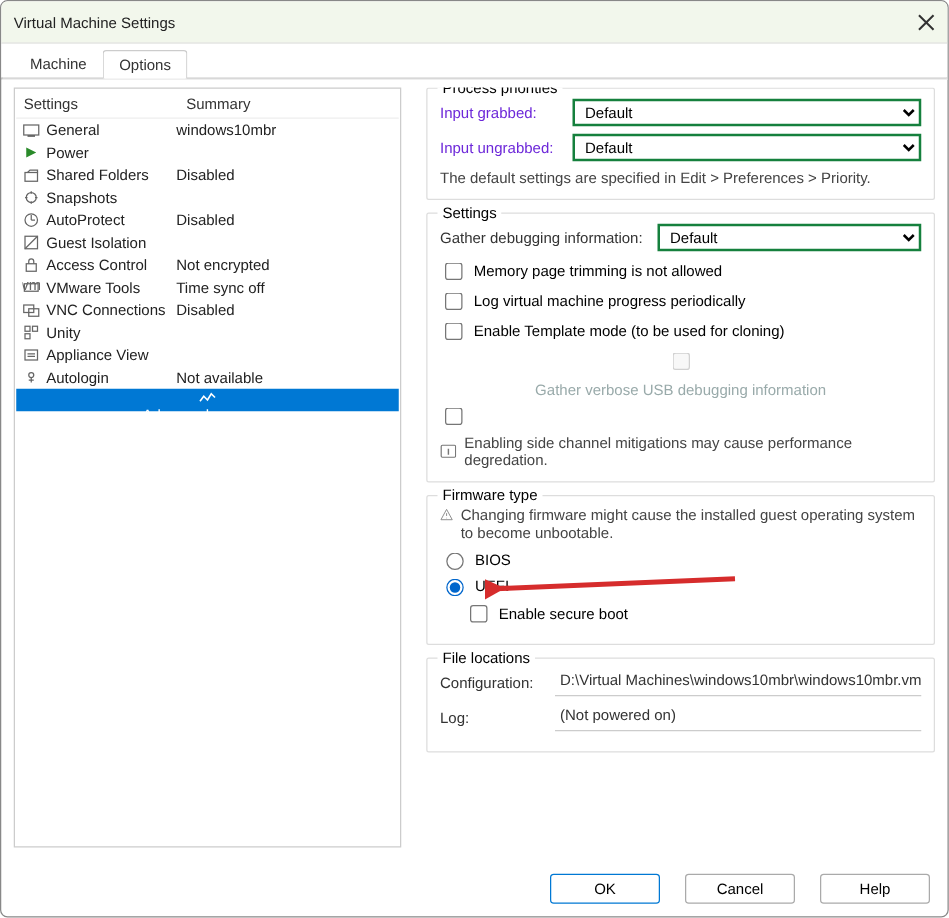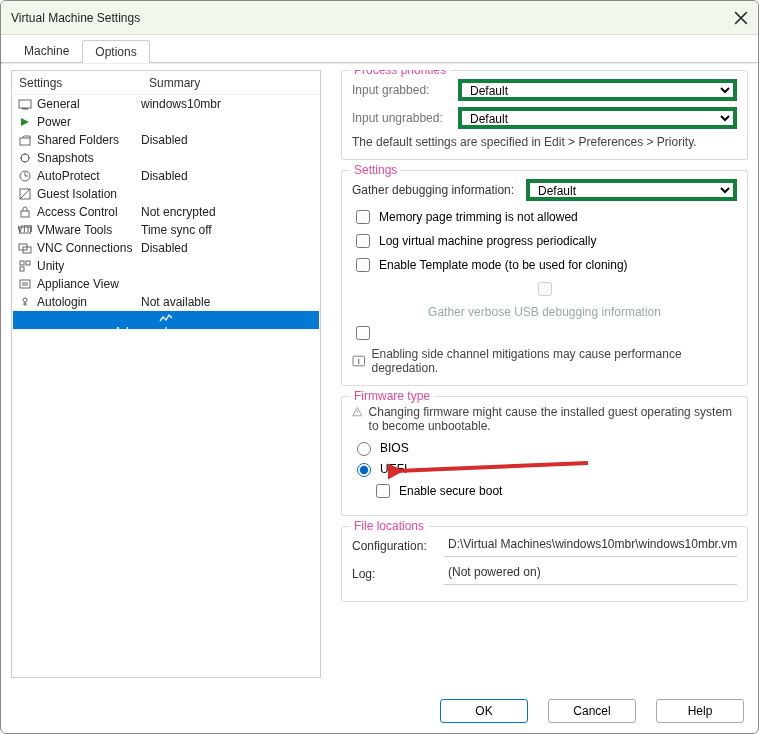--- a/index.html
+++ b/index.html
@@ -18,25 +18,25 @@
 .lcol1 { width: 130px; }
 .lcol2 { flex: 1; }
 .lrow { display: flex; align-items: center; height: 18px; cursor: pointer; }
 .lrow .ic { width: 16px; height: 16px; margin: 0 4px 0 4px; display: flex; align-items: center; justify-content: center; color: #555; }
 .lrow .nm { width: 104px; color: #222; white-space: nowrap; }
 .lrow .sm { flex: 1; color: #222; white-space: nowrap; }
 .lrow.sel { background: #0078d4; color: #fff; flex-direction: column; }
 .lrow.sel .nm, .lrow.sel .sm, .lrow.sel .ic { color: #fff; }
 .rightpane { flex: 1; padding-left: 12px; overflow: hidden; }
 .group { border: 1px solid #ddd; border-radius: 2px; padding: 8px 10px 10px 10px; margin-bottom: 10px; position: relative; }
-.group > .glegend { position: absolute; top: -8px; left: 8px; background: #fff; padding: 0 4px; color: #ec4899; }
+.group > .glegend { position: absolute; top: -8px; left: 8px; background: #fff; padding: 0 4px; color: #000000; }
 .frow { display: flex; align-items: center; margin-bottom: 6px; gap: 6px; }
-.frow label.lbl { width: 100px; color: #737373; }
+.frow label.lbl { width: 100px; color: #6d28d9; }
 .frow label.lblw { width: 168px; color: #333; }
-select.sel { flex: 1; height: 22px; border: 4px solid #15803d; background: #fff; padding: 0 4px; }
+select.sel { flex: 1; height: 22px; border: 2px solid #15803d; background: #fff; padding: 0 4px; }
 .note { color: #444; margin-top: 2px; font-size: 12px; }
 .chk { display: flex; align-items: center; gap: 6px; margin-bottom: 4px; }
 .chk input { width: 14px; height: 14px; }
 .chk.disabled { color: #9aa; flex-direction: column; }
 .chk.disabled input { accent-color: #bbb; }
 .info { display: flex; align-items: center; gap: 6px; color: #444; margin-top: 2px; }
 .info .iic { width: 14px; height: 14px; }
 .warn { display: flex; gap: 6px; color: #444; margin-bottom: 6px; }
 .radiorow { display: flex; align-items: center; gap: 6px; margin-bottom: 4px; }
 .radiorow input { width: 14px; height: 14px; accent-color: #0066cc; }

